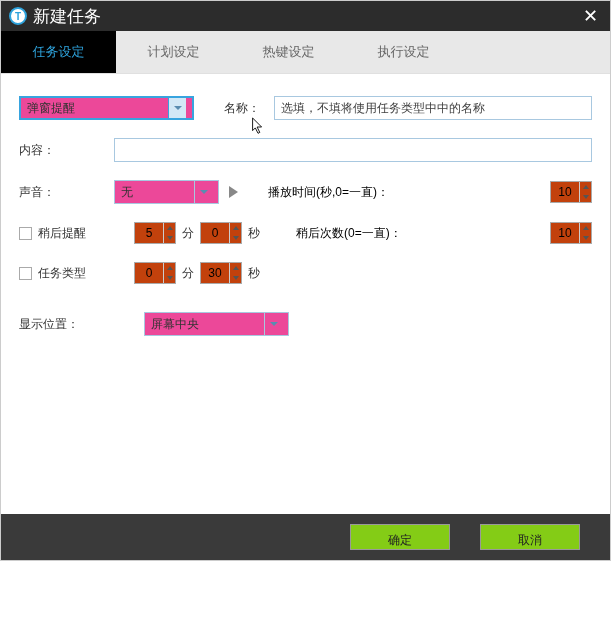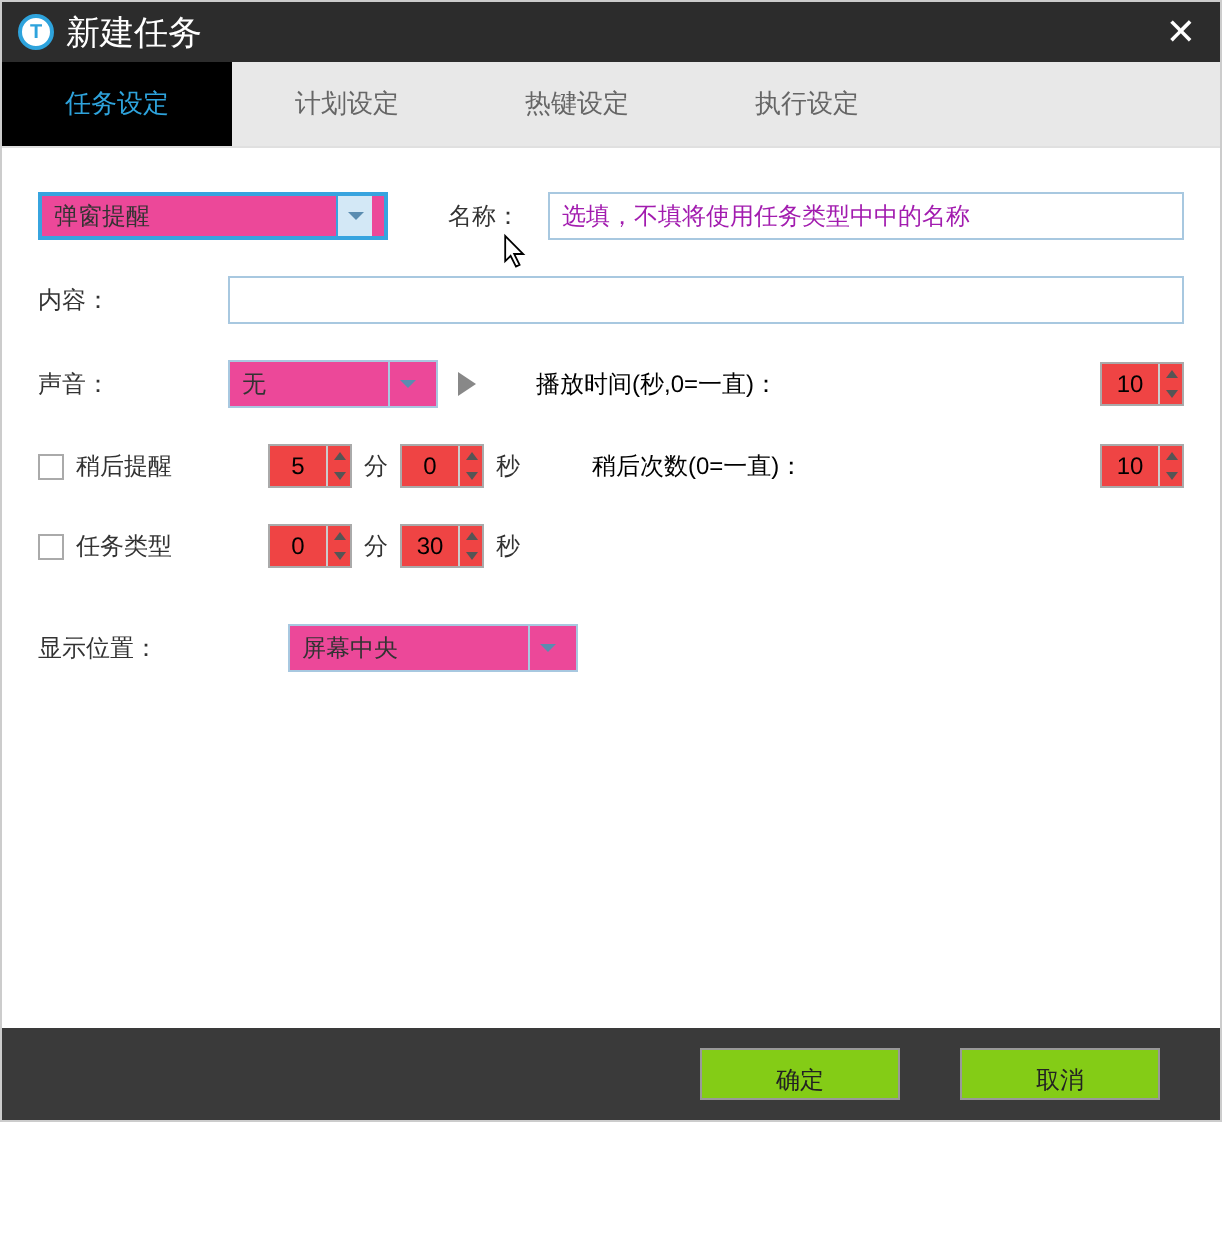--- a/index.html
+++ b/index.html
@@ -52,24 +52,24 @@
   }
   .arrow-right-play {
     width: 0; height: 0; border-top: 6px solid transparent; border-bottom: 6px solid transparent;
     border-left: 9px solid #888;
   }
 
   .text-input {
     height: 24px; border: 1px solid #a8c8e0; background: #fff; padding: 0 6px;
     display: flex; align-items: center; color: #333;
   }
-  .placeholder { color: #a21caf; }
+  .placeholder { color: #404040; }
 
   .spinner {
-    height: 22px; border: 1px solid #aaa; background: #ef4444; display: flex; align-items: center;
+    height: 22px; border: 1px solid #aaa; background: #c2410c; display: flex; align-items: center;
   }
   .spinner .sp-val { width: 28px; text-align: center; }
   .spinner .sp-btns { width: 12px; display: flex; flex-direction: column; height: 100%; border-left: 1px solid #ccc; }
   .sp-btn { flex:1; display:flex; align-items:center; justify-content:center; }
   .ar-up { width:0;height:0;border-left:3px solid transparent;border-right:3px solid transparent;border-bottom:4px solid #555;}
   .ar-dn { width:0;height:0;border-left:3px solid transparent;border-right:3px solid transparent;border-top:4px solid #555;}
 
   .unit { margin: 0 6px; color:#333;}
   .footer {
     height: 46px; background: #3a3a3a; display: flex; align-items: center; justify-content: flex-end;

